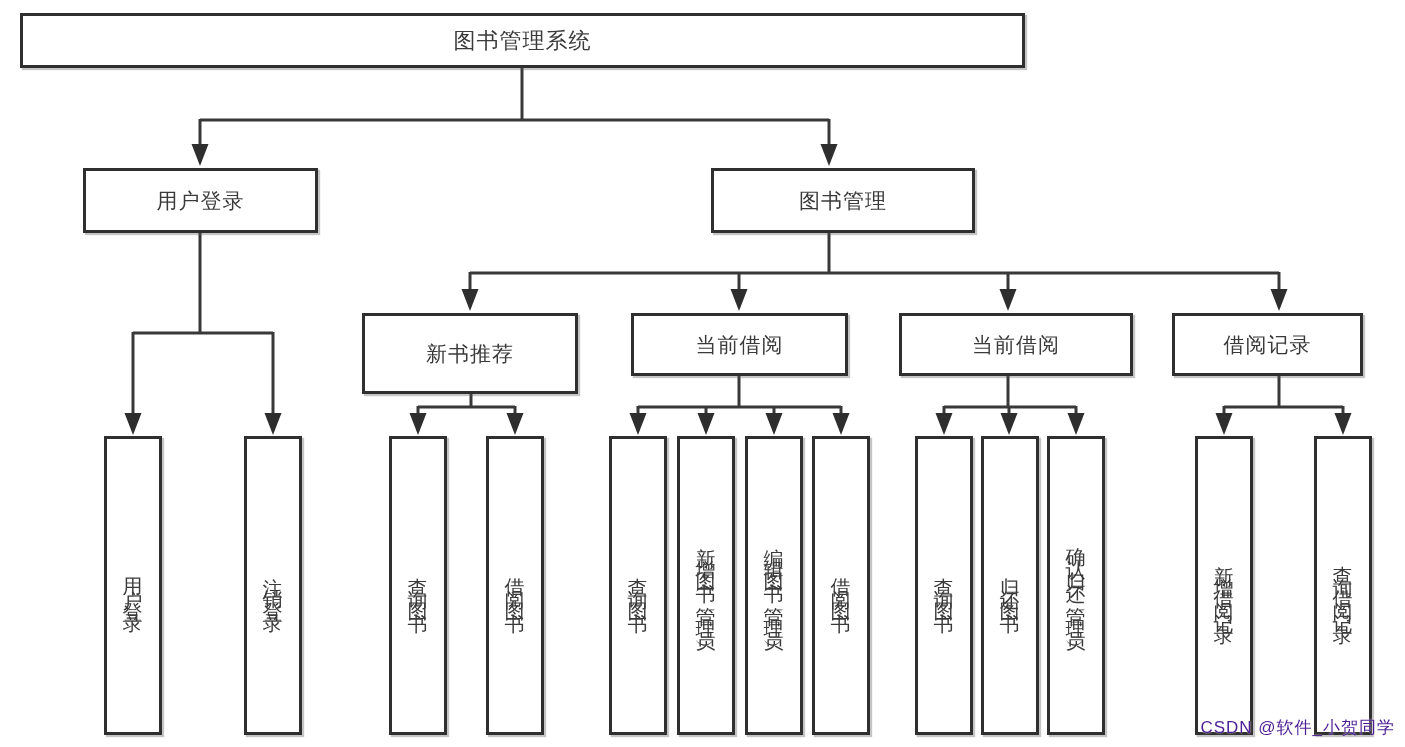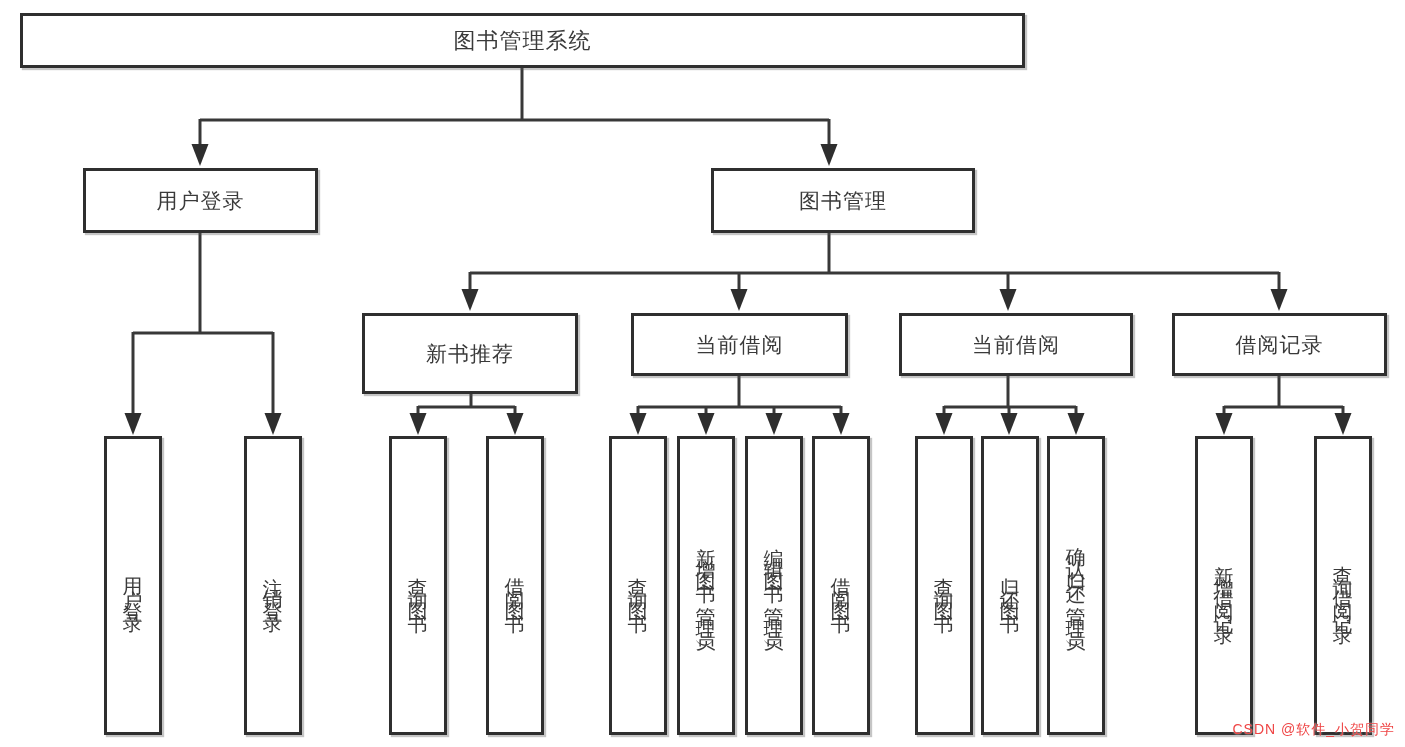--- a/index.html
+++ b/index.html
@@ -44,22 +44,22 @@
     text-orientation: mixed;
     font-size: 20px;
     letter-spacing: 12px;
     line-height: 48px;
     white-space: nowrap;
   }
   .watermark {
     position: absolute;
     right: 10px;
     bottom: 8px;
-    font-size: 14px;
-    color: #ef4444;
+    font-size: 17px;
+    color: #4c1d95;
     letter-spacing: 1px;
     text-shadow: 0 0 2px #ffffff;
     z-index: 5;
     white-space: nowrap;
   }
   svg .cline { stroke: #383838; stroke-width: 3; fill: none; }
   svg .ahead { fill: #2e2e2e; stroke: none; }
 </style>
 </head>
 <body>
@@ -155,21 +155,21 @@
 
   <div class="node branch-node" style="left:362px; top:313px; width:216px; height:81px;">
     <span class="lbl">新书推荐</span>
   </div>
   <div class="node branch-node" style="left:631px; top:313px; width:217px; height:63px;">
     <span class="lbl">当前借阅</span>
   </div>
   <div class="node branch-node" style="left:899px; top:313px; width:234px; height:63px;">
     <span class="lbl">当前借阅</span>
   </div>
-  <div class="node branch-node" style="left:1172px; top:313px; width:215px; height:63px;">
+  <div class="node branch-node" style="left:1172px; top:313px; width:191px; height:63px;">
     <span class="lbl">借阅记录</span>
   </div>
 
   <div class="node leaf-node" style="left:104px;">
     <span class="lbl">用户登录</span>
   </div>
   <div class="node leaf-node" style="left:244px;">
     <span class="lbl">注销登录</span>
   </div>
   <div class="node leaf-node" style="left:389px;">

